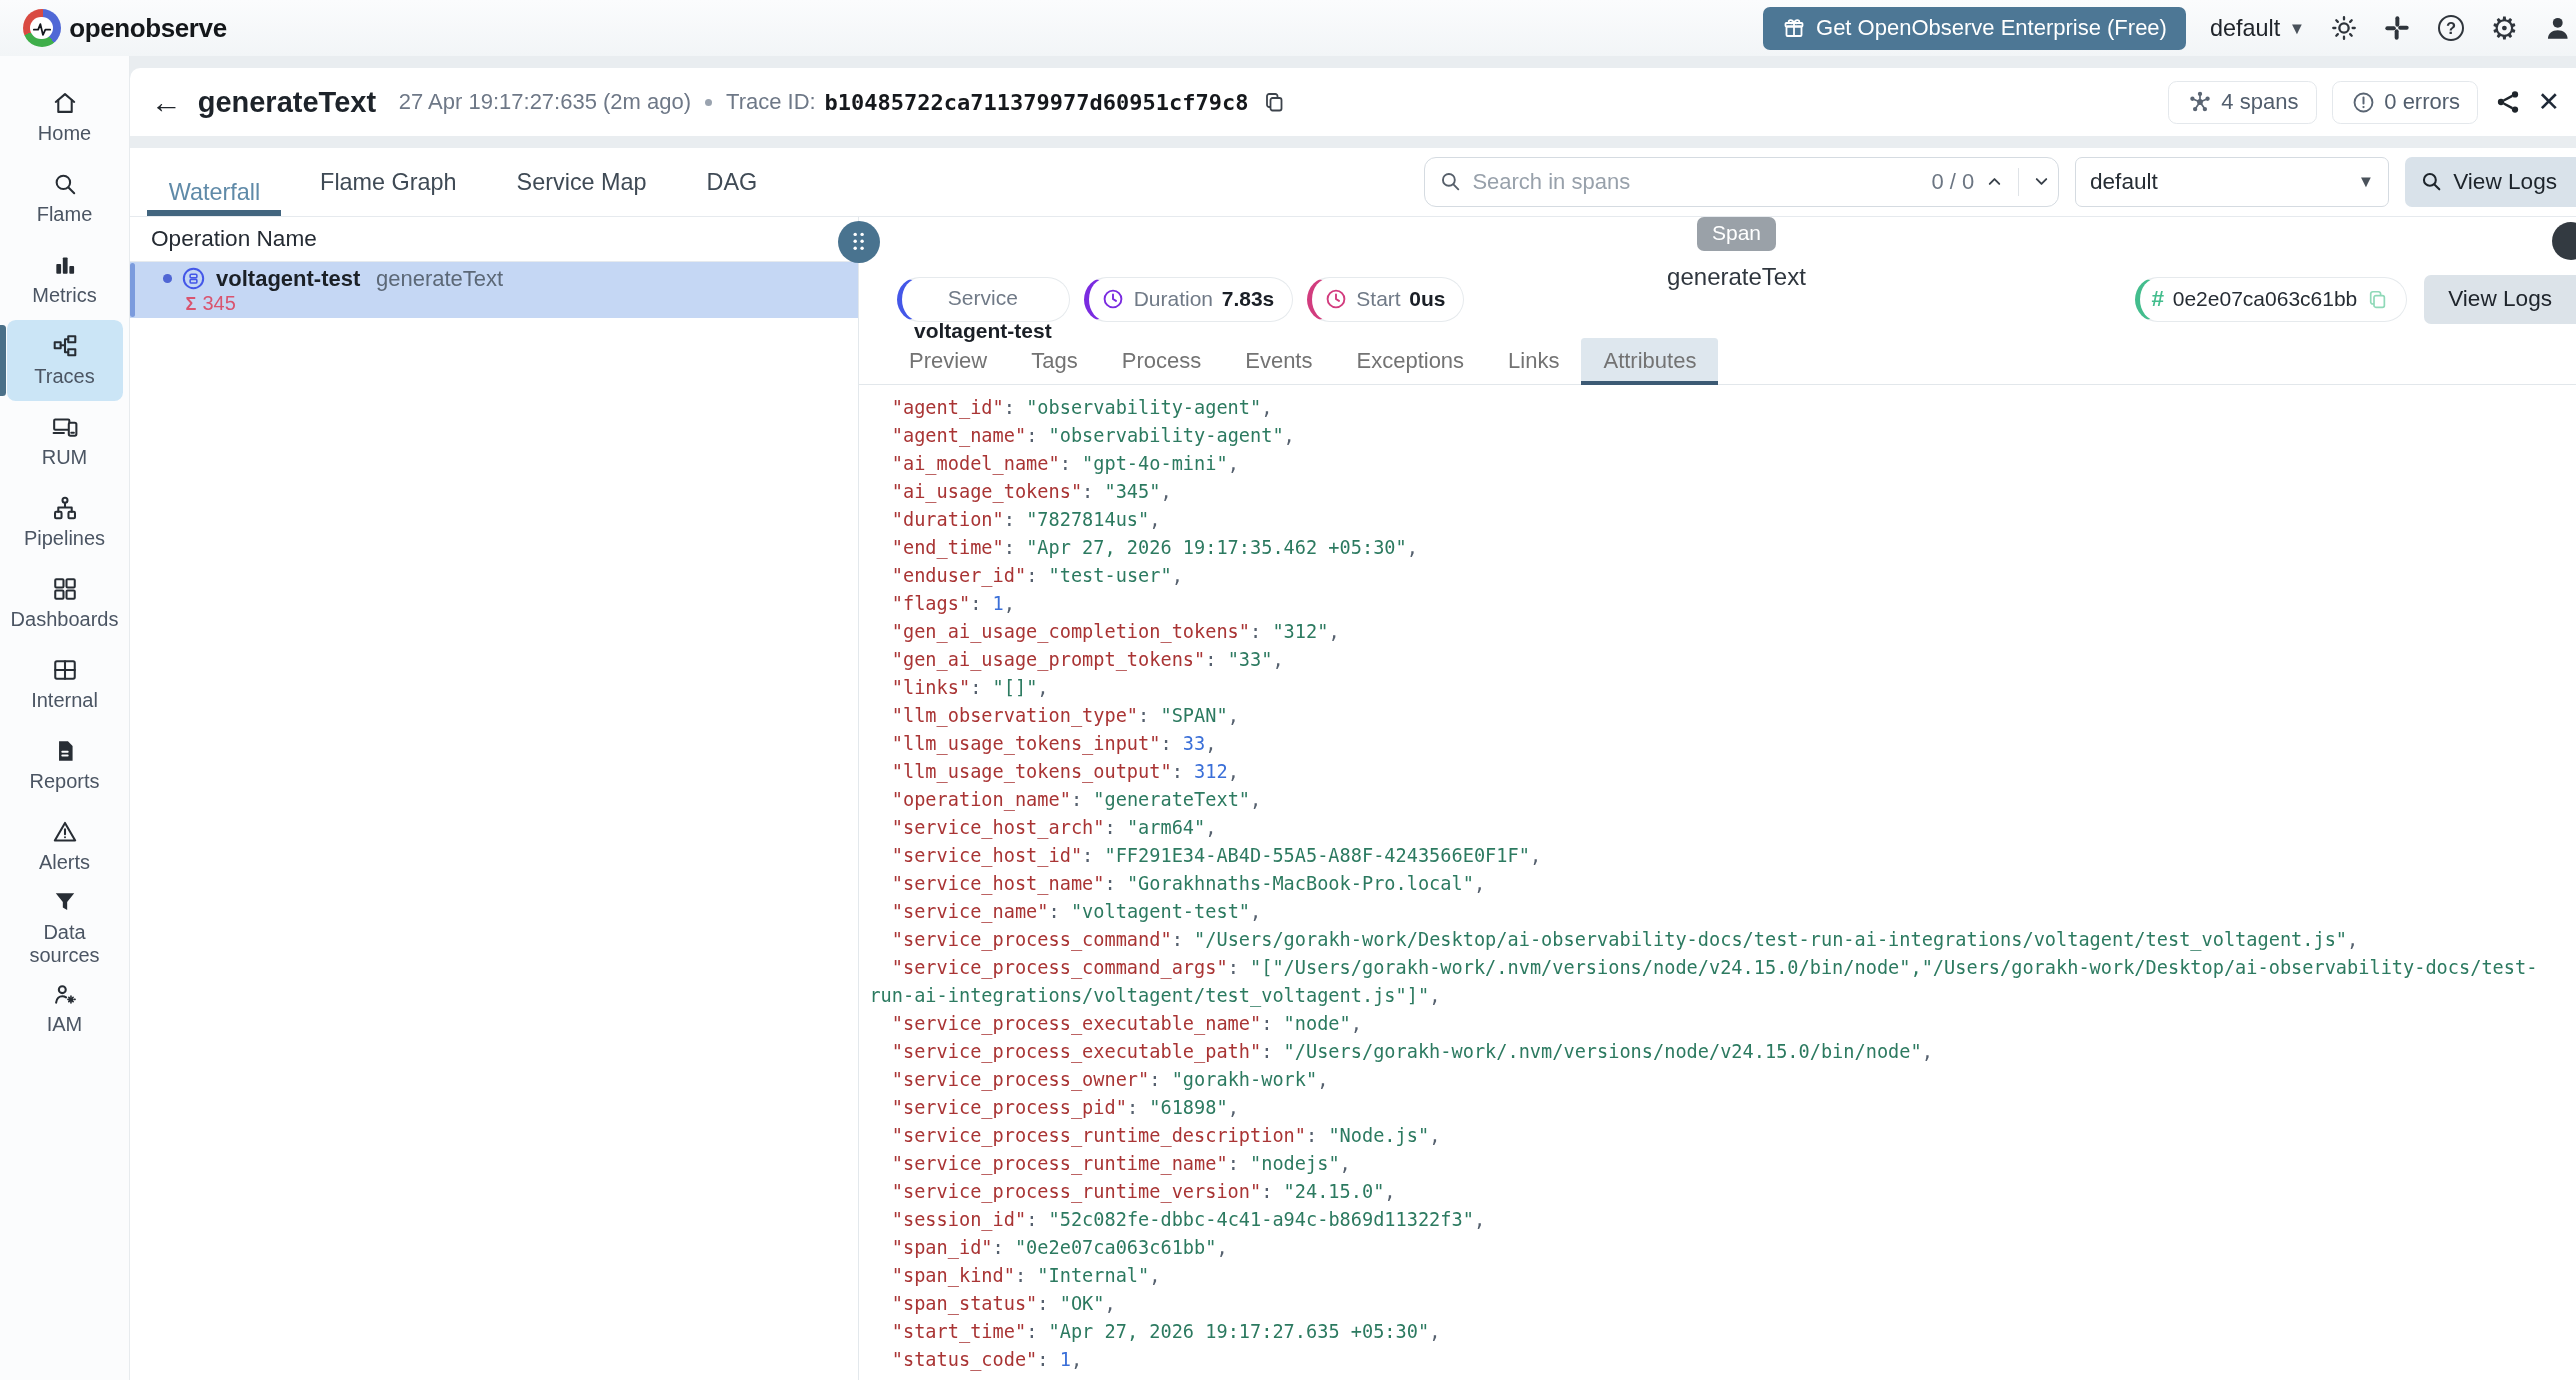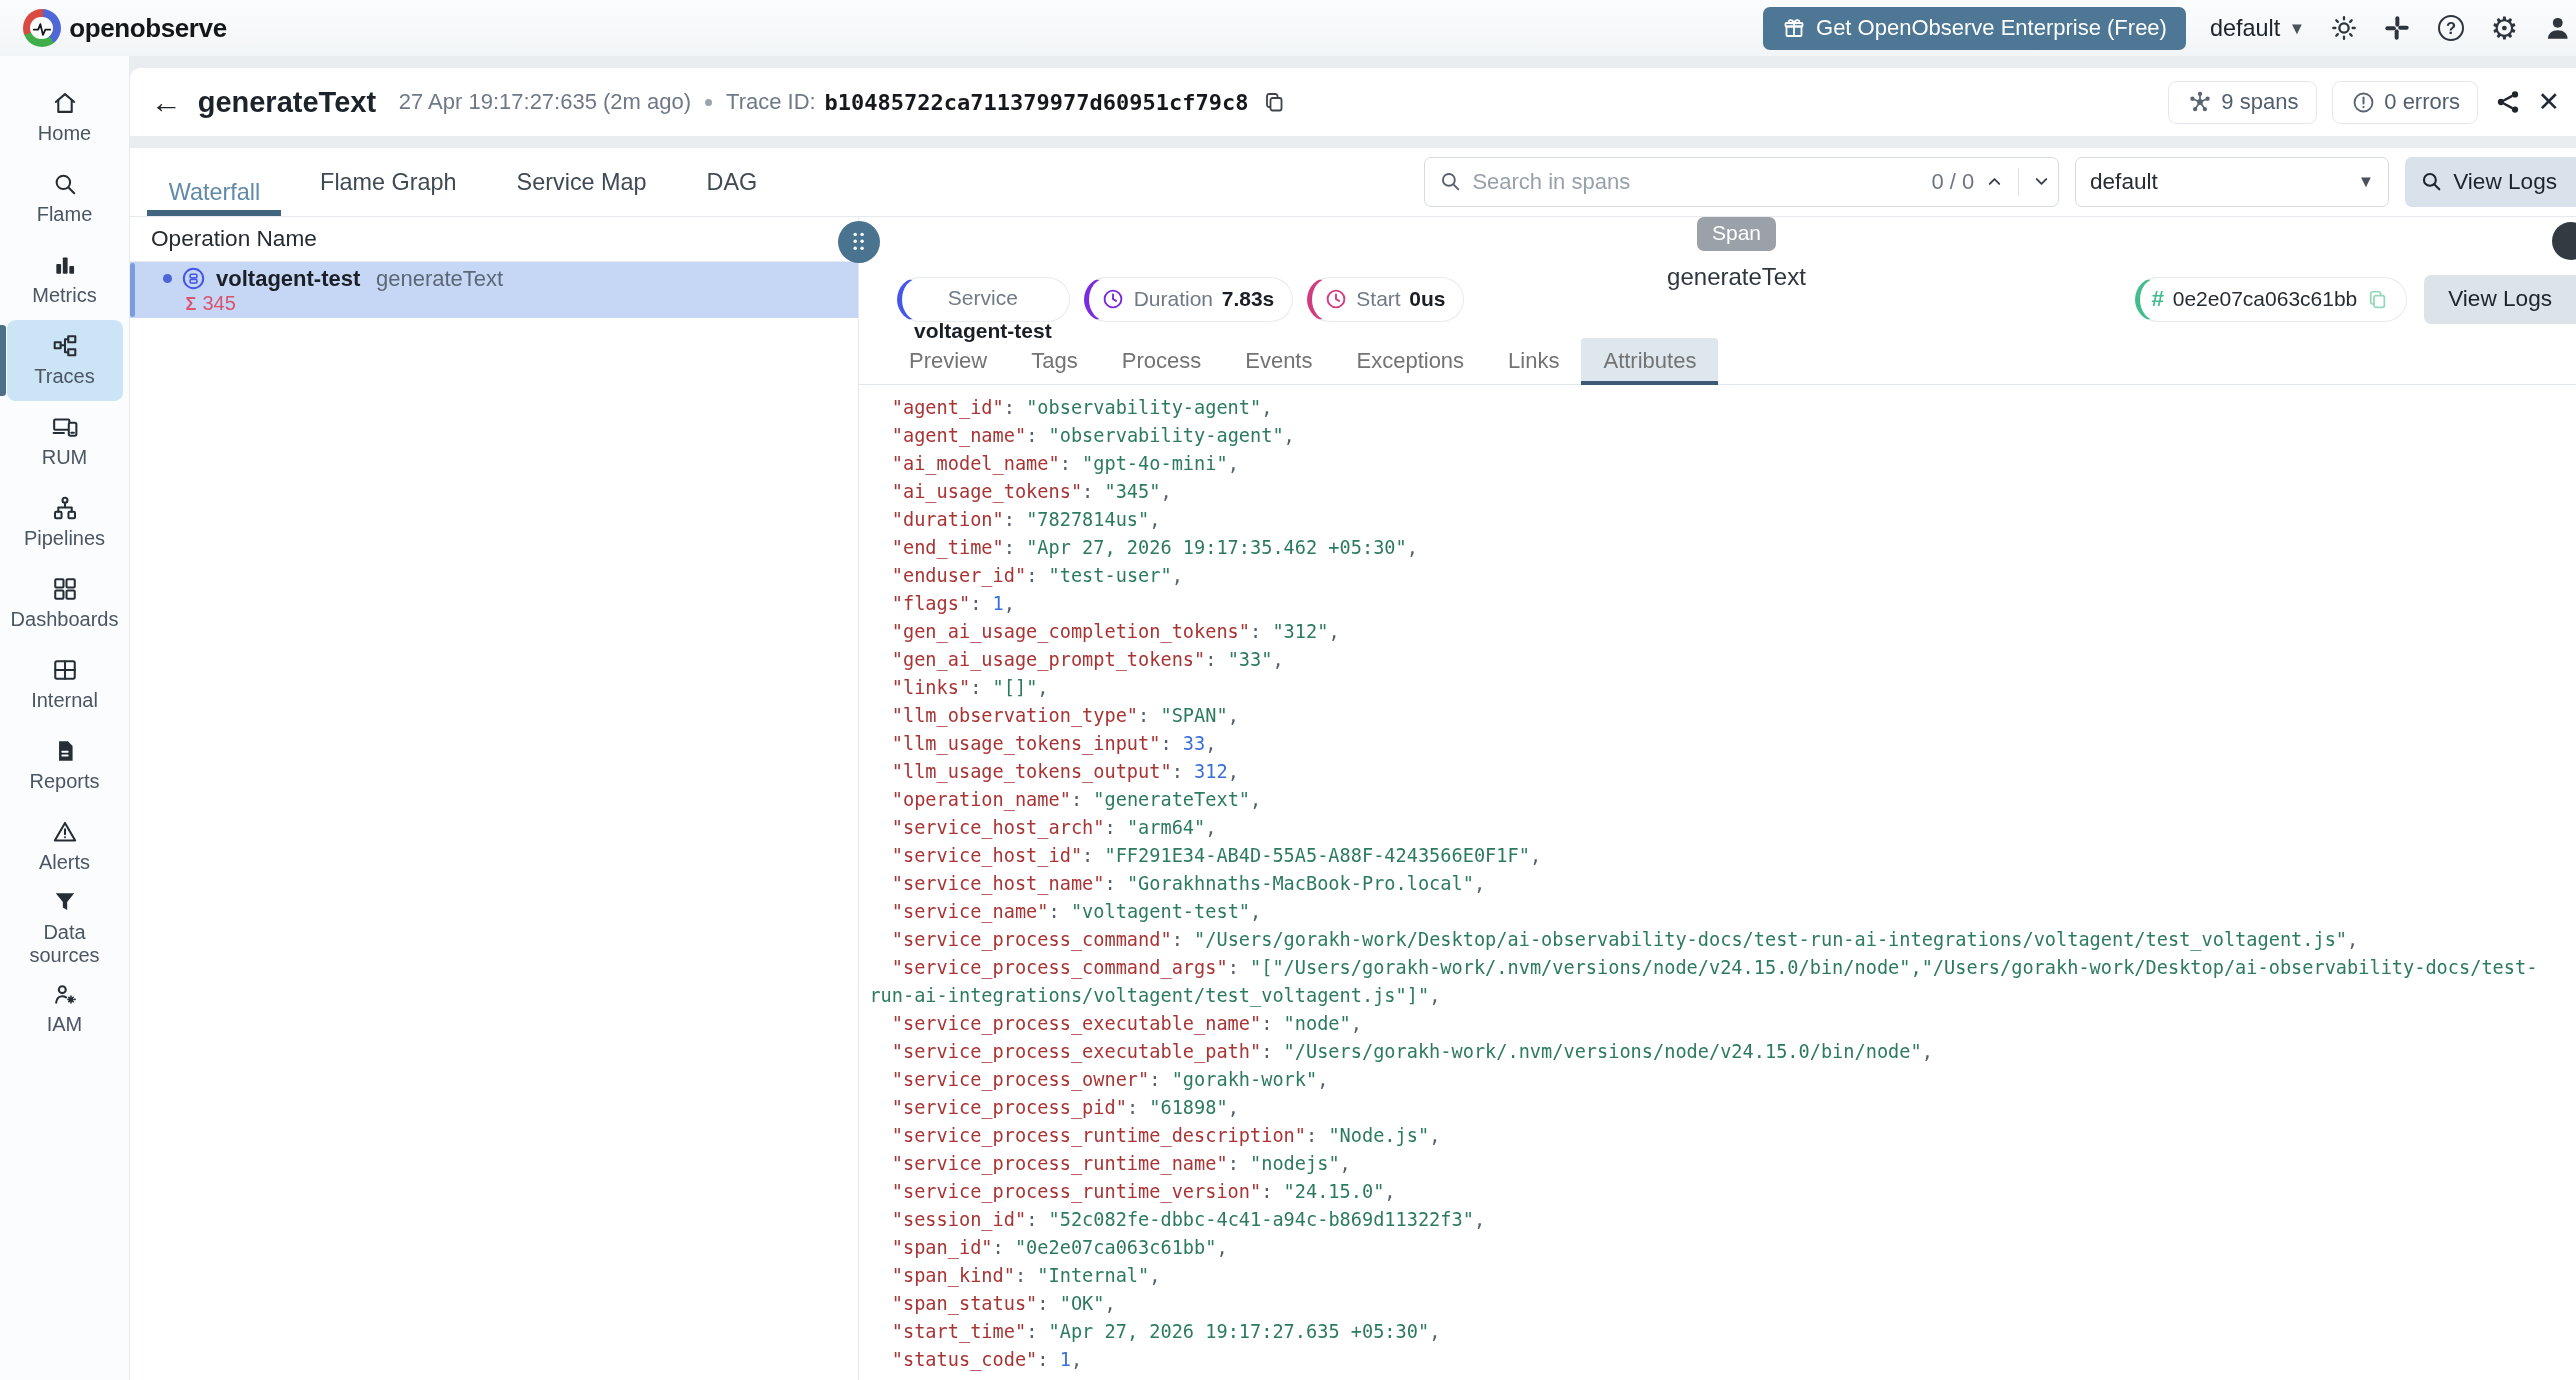--- a/index.html
+++ b/index.html
@@ -62,21 +62,21 @@
 
   
   .toolbar { height:68px; display:flex; align-items:center; position:relative; padding-left:8.7px; }
   .main-tabs { display:flex; height:100%; }
   .mtab { padding:0 30px; font-size:23.4px; color:#3f4a55; display:flex; align-items:center;
     position:relative; cursor:pointer; }
   .mtab.active { color:var(--tab-active,#5f8aa8);margin-top:20px; }
   .mtab.active::after { content:""; position:absolute; left:8.7px; right:8.7px; bottom:0;
     height:6px; background:var(--tab-underline,#42657f); }
   .toolbar-right { position:absolute; right:0; top:8.7px; display:flex; align-items:center; gap:15.6px; }
-  .search-box { width:635px; height:50px; border:1.3px solid #d5dbe1; border-radius:7px;
+  .search-box { width:635px; height:50px; border:1.3px solid #d5dbe1; border-radius:12px;
     background:#fff; display:flex; align-items:center; gap:10.4px; padding:0 7px 0 14px; }
   .search-box input { border:none; outline:none; flex:1; font-size:22px; color:#2a3138;
     font-family:inherit; background:transparent; }
   .search-box input::placeholder { color:#98a1ab; }
   .counter { color:#6c7683; font-size:22px; white-space:nowrap; }
   .vdiv { width:0.9px; height:28px; background:#dfe3e7; margin:0 3.5px; }
   .stream-select { width:314px; height:50px; border:1.3px solid #d5dbe1; border-radius:7px;
     background:#fff; display:flex; align-items:center; justify-content:space-between;
     padding:0 14px; font-size:22.6px; color:#262d34; cursor:pointer; }
   .viewlogs-top { height:50px; background:#d9e2ea; display:flex; align-items:center; gap:10.4px;
@@ -340,21 +340,21 @@
               </g>
               <g fill="#5a6573">
                 <circle cx="12" cy="12" r="2.7"></circle>
                 <circle cx="12" cy="4.5" r="2"></circle>
                 <circle cx="19" cy="9" r="2"></circle>
                 <circle cx="16.5" cy="18.5" r="2"></circle>
                 <circle cx="7.5" cy="18.5" r="2"></circle>
                 <circle cx="5" cy="9" r="2"></circle>
               </g>
             </svg>
-          <span>9 spans</span>
+          <span>4 spans</span>
         </div>
         <div class="chip">
           <svg width="25" height="25" viewBox="0 0 24 24">
               <circle cx="12" cy="12" r="8.6" fill="none" stroke="#5a6573" stroke-width="1.8"></circle>
               <path d="M12 7.3v5.7" stroke="#5a6573" stroke-width="1.9" stroke-linecap="round"></path>
               <circle cx="12" cy="16.4" r="1.1" fill="#5a6573"></circle>
             </svg>
           <span>0 errors</span>
         </div>
         <span class="icon-btn">

